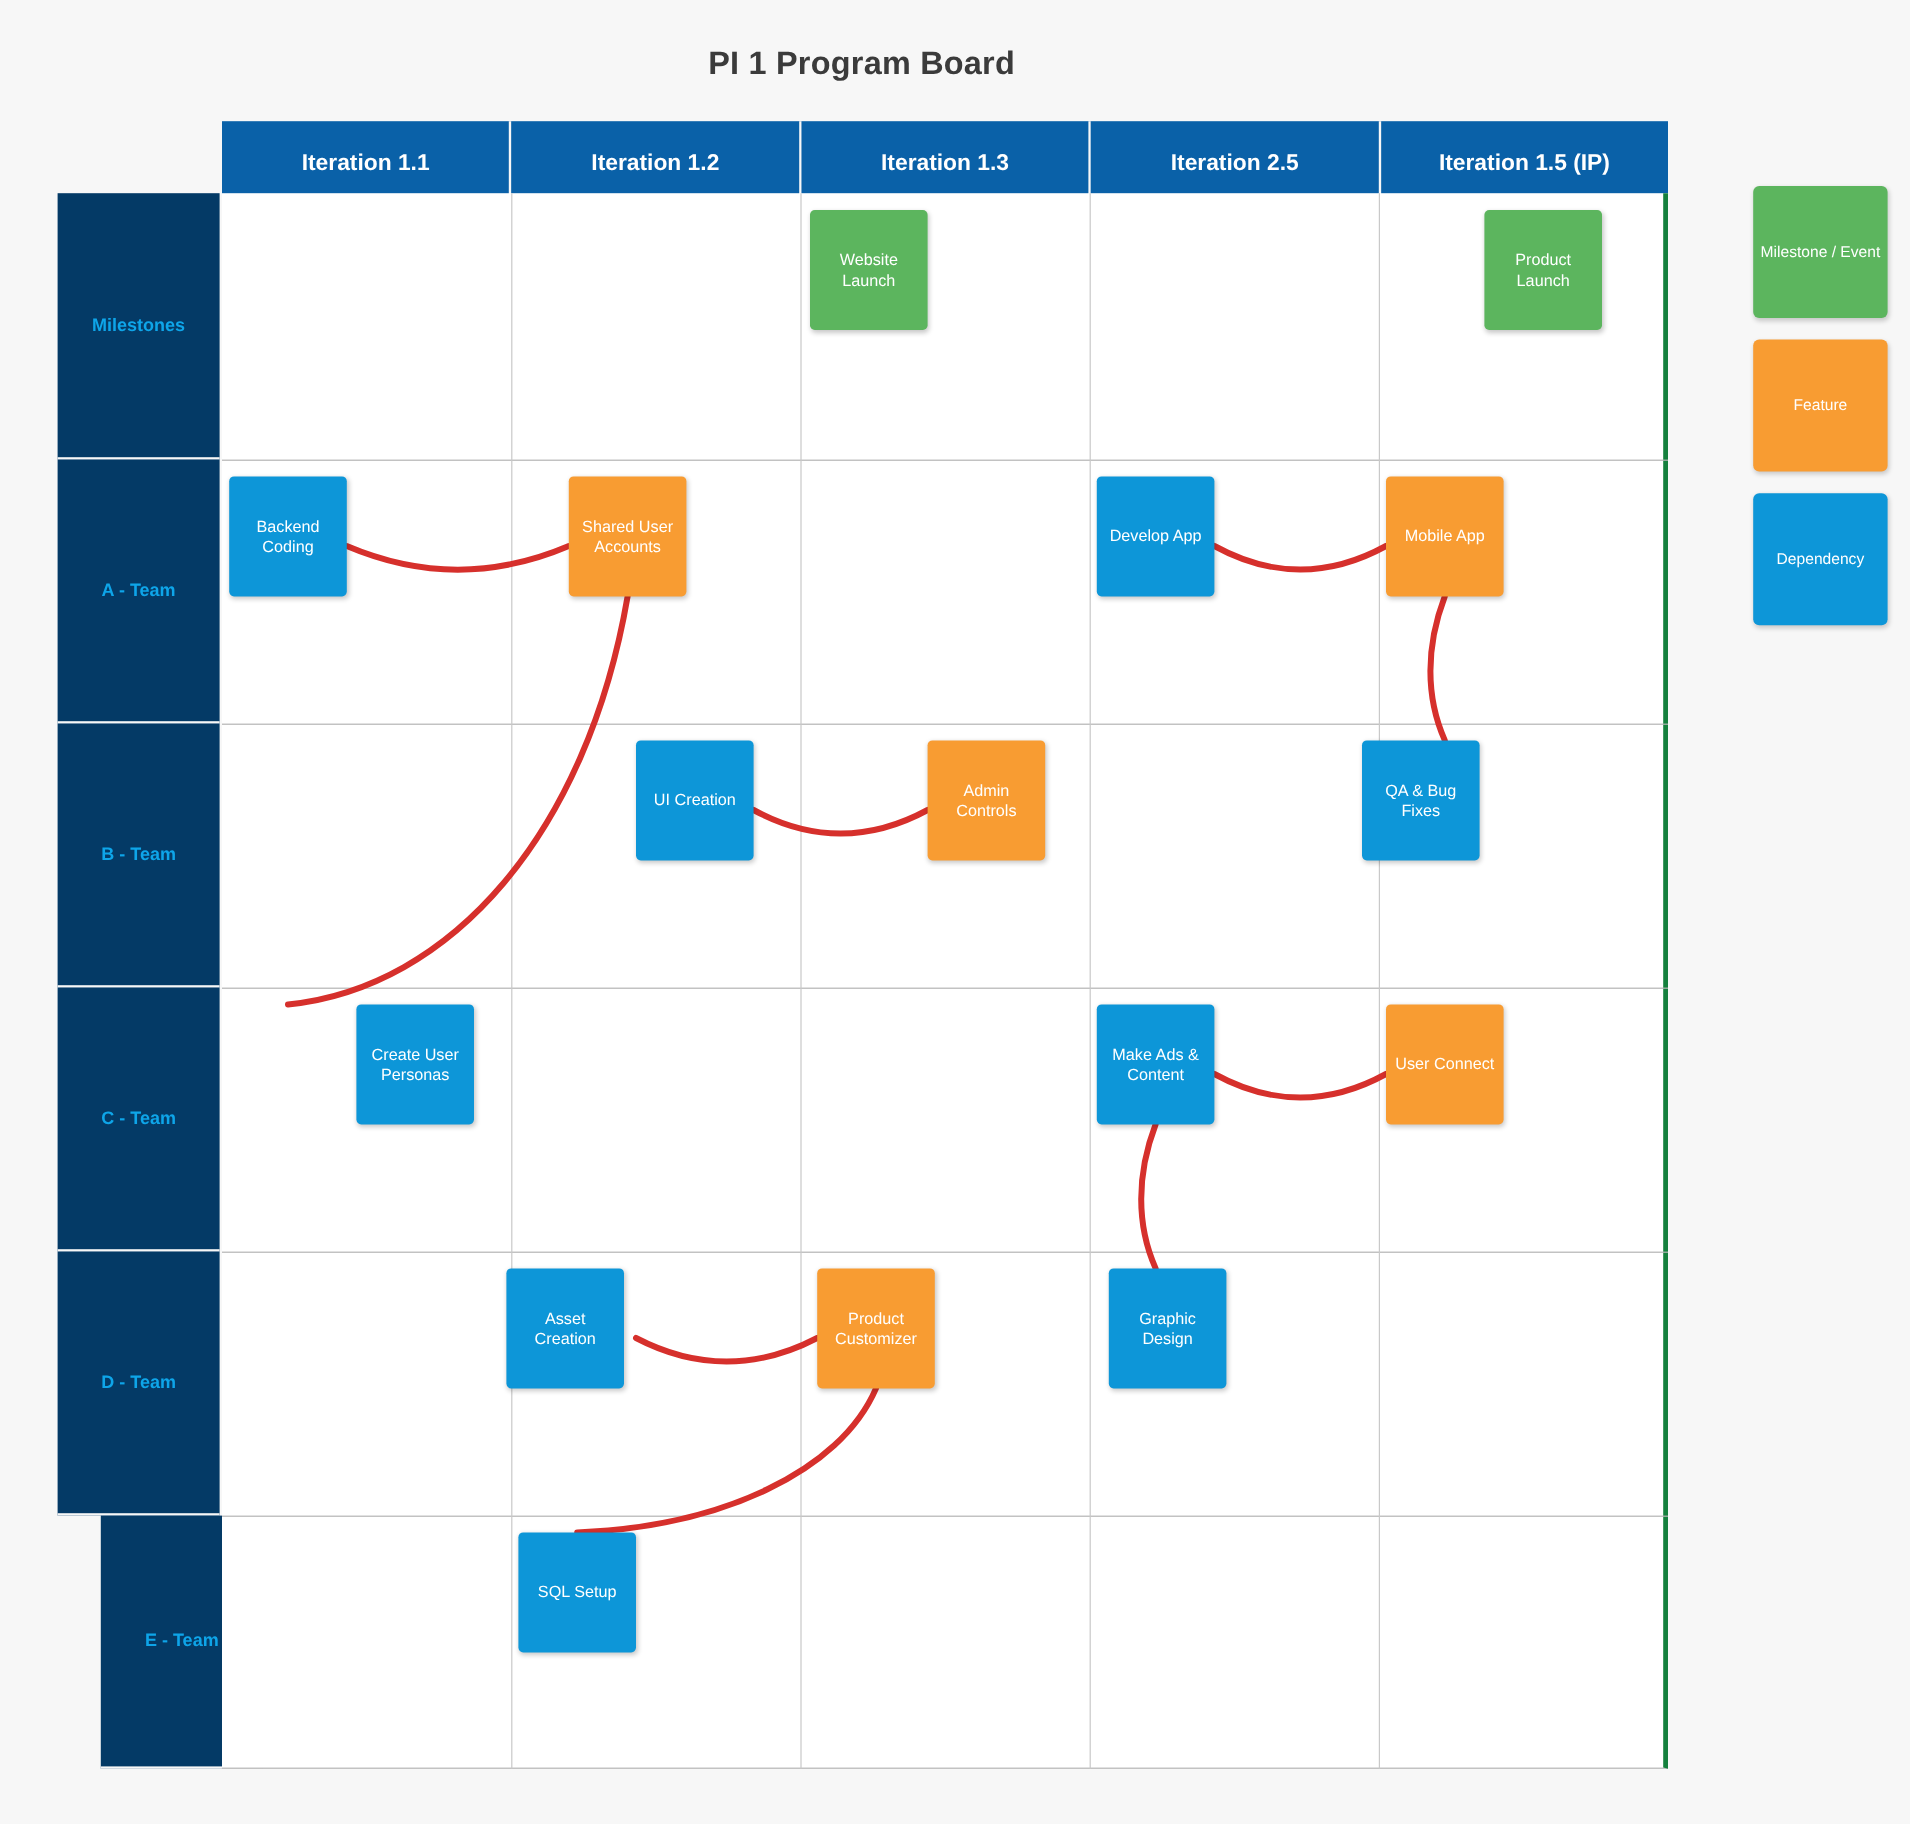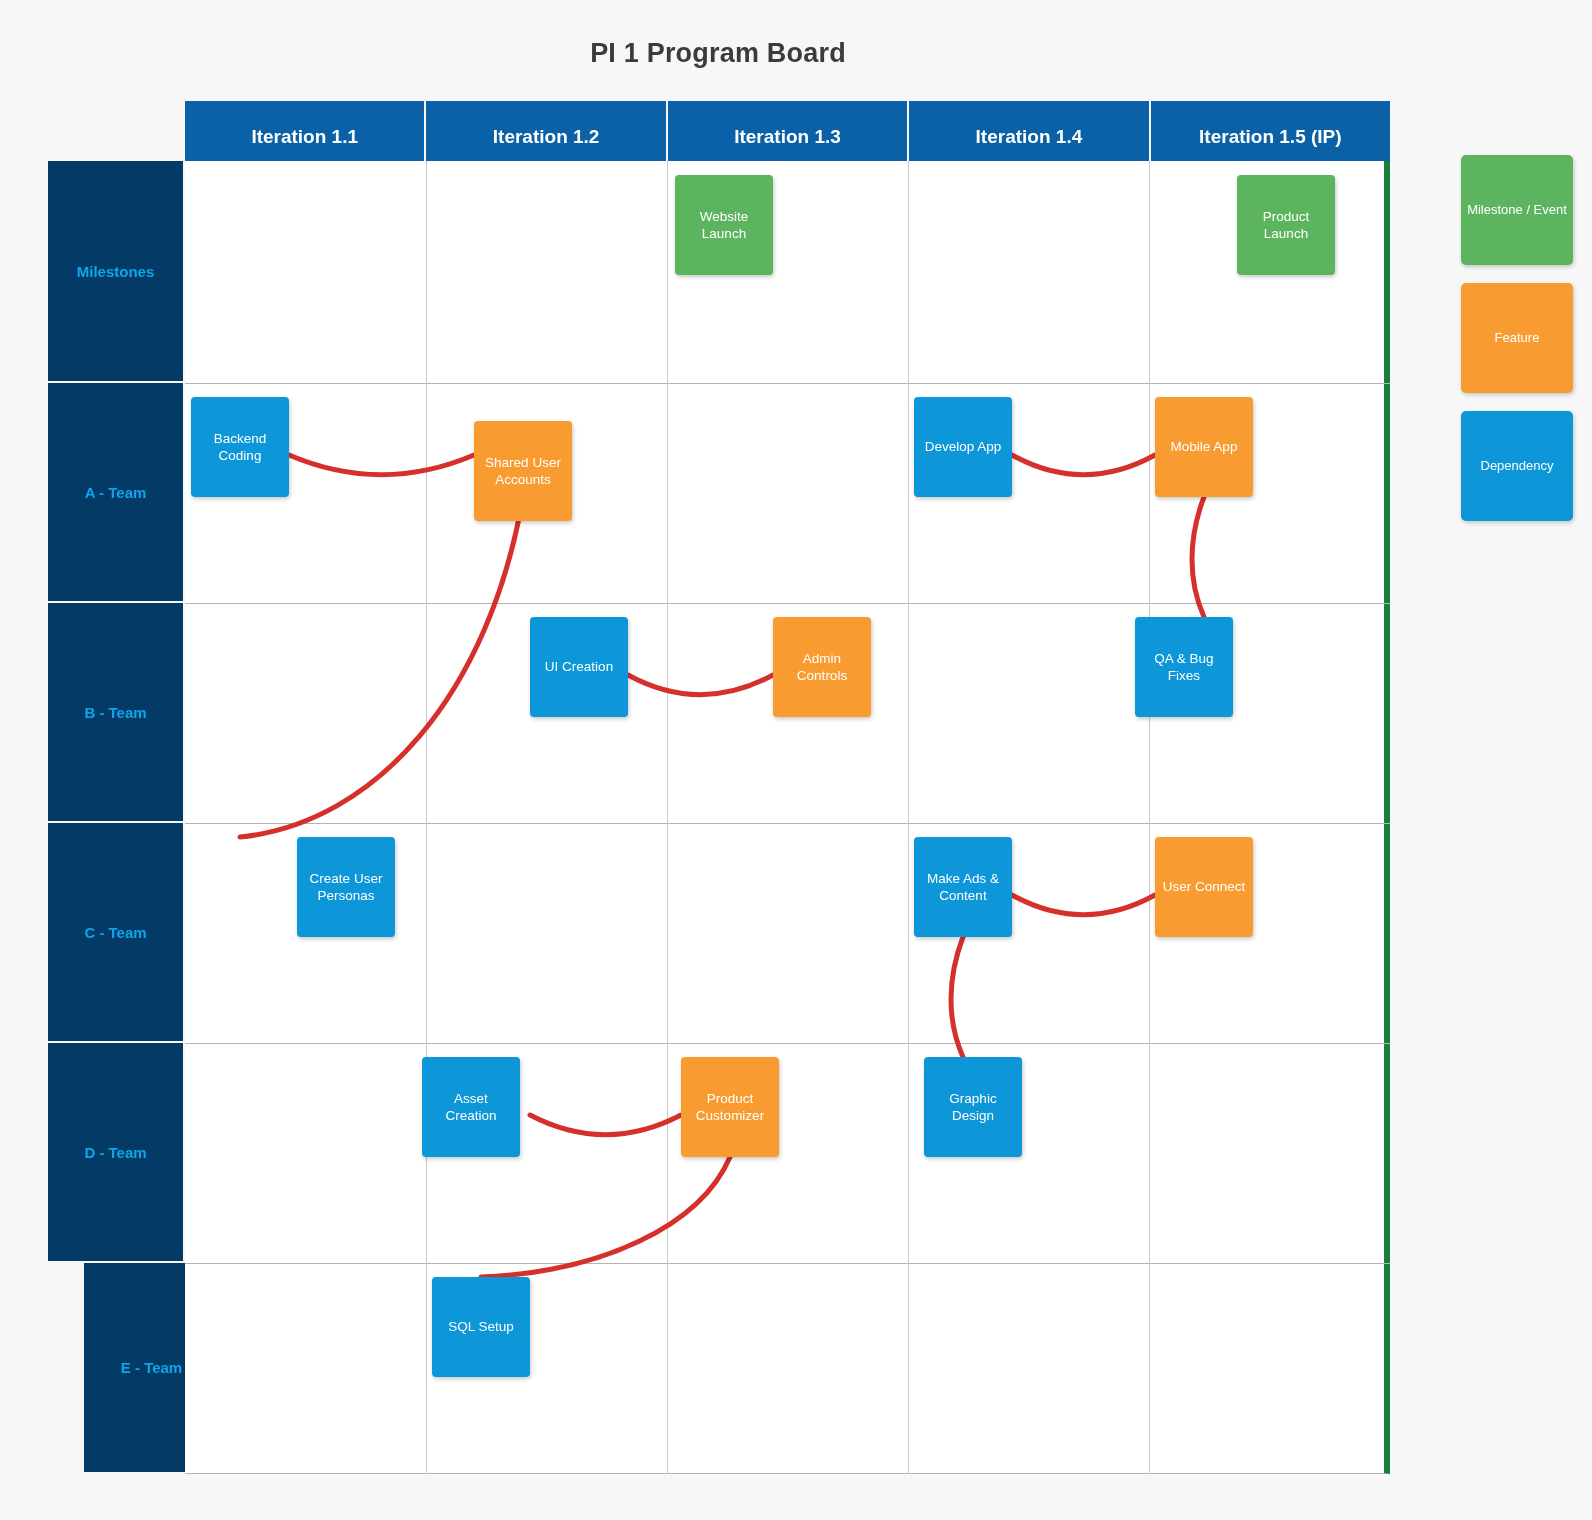--- a/index.html
+++ b/index.html
@@ -84,21 +84,21 @@
 
   
   #grid-body {
     position: absolute;
     left: 185px;
     top: 161px;
     width: 1205px;
     height: 1313px;
     background: #ffffff;
     border-bottom: 1px solid #b4b4b4;
-    border-right: 6px solid #15803d;
+    border-right: 4px solid #15803d;
     box-sizing: border-box;
   }
   .grid-hline {
     position: absolute;
     left: 0;
     width: 1205px;
     height: 1px;
     background: #b4b4b4;
   }
   .grid-vline {
@@ -172,21 +172,21 @@
 <body>
 
 <div id="board-root">
 
   <div id="board-title">PI 1 Program Board</div>
 
   <div id="col-header-row">
       <div class="col-header">Iteration 1.1</div>
       <div class="col-header">Iteration 1.2</div>
       <div class="col-header">Iteration 1.3</div>
-      <div class="col-header">Iteration 1.4</div>
+      <div class="col-header">Iteration 2.5</div>
       <div class="col-header">Iteration 1.5 (IP)</div>
     </div>
 
   <div id="row-header-col">
       <div class="row-header" style="top: 0px; height: 222px;">Milestones</div>
       <div class="row-header" style="top: 222px; height: 220px;">A - Team</div>
       <div class="row-header" style="top: 442px; height: 220px;">B - Team</div>
       <div class="row-header" style="top: 662px; height: 220px;">C - Team</div>
       <div class="row-header" style="top: 882px; height: 220px;">D - Team</div>
       <div class="row-header" style="top: 1102px; height: 211px; margin-left: 36px;">E - Team</div>
@@ -204,21 +204,21 @@
       <div class="grid-vline" style="left: 964px;"></div>
       <div class="card milestone" style="left: 490px; top: 14px; width: 98px; height: 100px;">
         <span>Website Launch</span>
       </div>
       <div class="card milestone" style="left: 1052px; top: 14px; width: 98px; height: 100px;">
         <span>Product Launch</span>
       </div>
       <div class="card dependency" style="left: 6px; top: 236px; width: 98px; height: 100px;">
         <span>Backend Coding</span>
       </div>
-      <div class="card feature" style="left: 289px; top: 236px; width: 98px; height: 100px; margin-top: 24px;">
+      <div class="card feature" style="left: 289px; top: 236px; width: 98px; height: 100px;">
         <span>Shared User Accounts</span>
       </div>
       <div class="card dependency" style="left: 729px; top: 236px; width: 98px; height: 100px;">
         <span>Develop App</span>
       </div>
       <div class="card feature" style="left: 970px; top: 236px; width: 98px; height: 100px;">
         <span>Mobile App</span>
       </div>
       <div class="card dependency" style="left: 345px; top: 456px; width: 98px; height: 100px;">
         <span>UI Creation</span>

